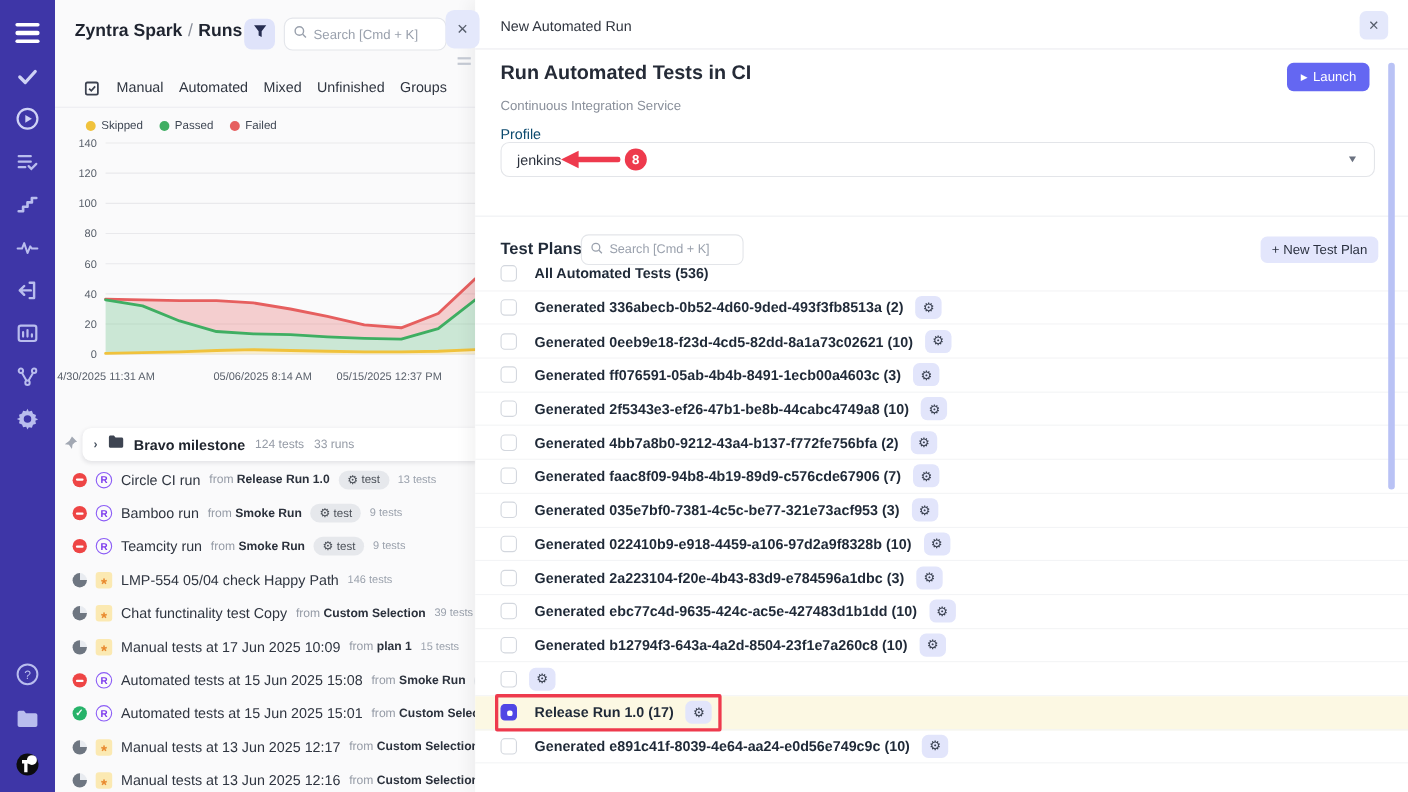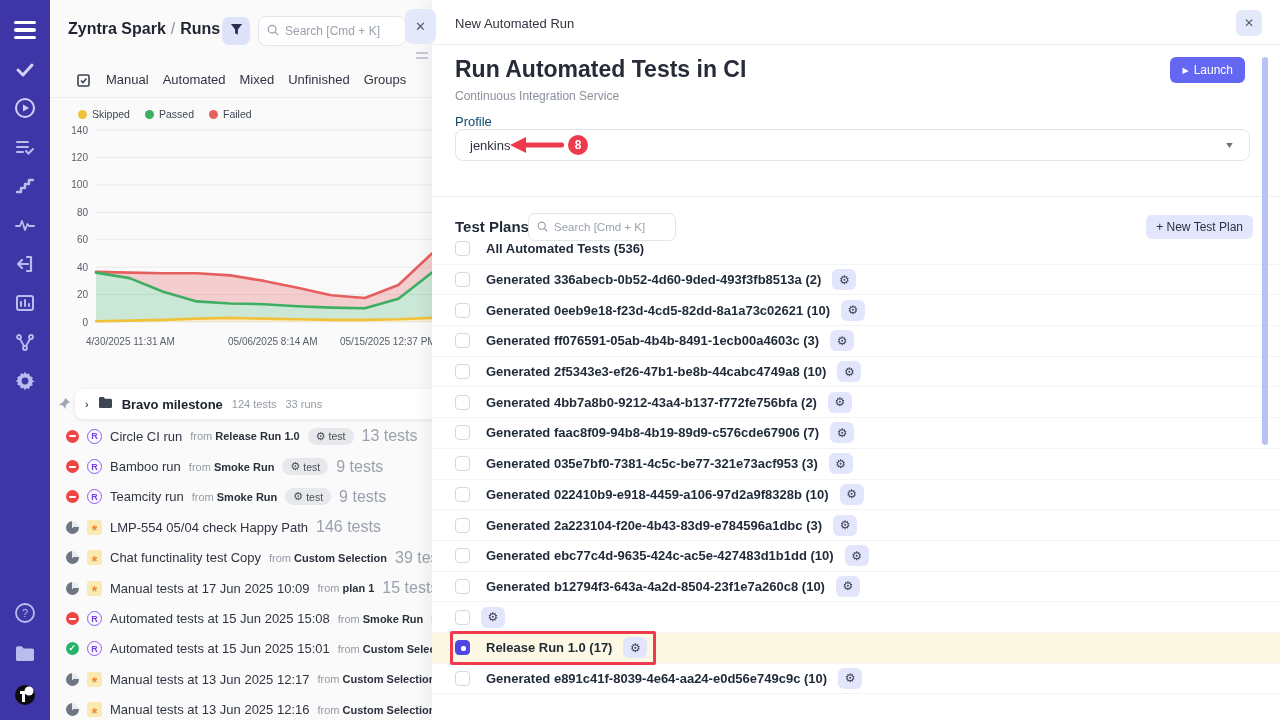--- a/index.html
+++ b/index.html
@@ -28,21 +28,21 @@
   .tabs { display:flex; align-items:center; gap:14px; padding-left:26px; height:36px; border-bottom:1px solid #ededf0; }
   .tab { font-size:13px; color:#2f3540; font-weight:500; cursor:pointer; white-space:nowrap; }
   .tab-check-icon { color:#3c4250; display:flex; }
 
   
   .legend { display:flex; align-items:center; gap:15px; padding:10px 0 2px 28px; }
   .legend-item { display:flex; align-items:center; gap:5px; font-size:10.5px; color:#3f4754; }
   .legend-dot { width:9px; height:9px; border-radius:50%; }
   #chart-wrap { position:relative; }
   .x-labels { position:relative; height:16px; font-size:10px; color:#585f6a; }
-  .x-labels span { position:absolute; top:0; white-space:nowrap;margin-left:34px; }
+  .x-labels span { position:absolute; top:0; white-space:nowrap; }
 
   
   .milestone-row { position:absolute; left:0; top:389px; width:382px; height:30px; }
   .pin-icon { position:absolute; left:8px; top:7px; color:#a2a8b3; }
   .milestone-card { position:absolute; left:25px; top:0; width:357px; height:30px; background:#fff; border-radius:8px 0 0 8px; box-shadow:0 1px 4px rgba(20,20,40,.10); display:flex; align-items:center; gap:9px; padding-left:10px; cursor:pointer; }
   .chev { font-size:11px; color:#4b5563; font-weight:700; }
   .milestone-title { font-size:13px; font-weight:700; color:#20252e; }
   .milestone-meta { font-size:11px; color:#959ba6; }
 
   
@@ -54,28 +54,28 @@
   .st-passed { background:#27b36a; }
   .st-passed::after { content:"✓"; position:absolute; left:2.5px; top:0.5px; color:#fff; font-size:9px; font-weight:700; }
   .st-pending { background:conic-gradient(#e8ebf0 0 25%, #6e7681 25% 100%); }
   .type-ic { width:15px; height:15px; flex:0 0 auto; display:flex; align-items:center; justify-content:center; border-radius:50%; font-weight:700; }
   .type-auto { border:1.6px solid #8b5cf6; color:#7c3aed; font-size:9px; }
   .type-manual { border-radius:3px; background:#fbe9b2; color:#e8872b; font-size:14px; line-height:6px; padding-top:6px; }
   .run-title { font-size:13px; color:#2f3540; }
   .run-from { font-size:11px; color:#959ba6; }
   .run-from b { color:#2b313c; font-size:11px; }
   .test-badge { display:inline-flex; align-items:center; gap:3px; background:#e6e8ec; border-radius:9px; padding:2px 8px; font-size:10.5px; color:#4b5058; }
-  .run-count { font-size:16px; color:#9aa1ac; }
+  .run-count { font-size:10px; color:#9aa1ac; }
 
   
   #right-panel { position:absolute; left:432px; top:0; width:848px; height:720px; background:#fff; box-shadow:-6px 0 14px rgba(0,0,0,.05); }
   .rp-header { position:relative; height:45px; border-bottom:1px solid #ececf0; }
   .rp-header-title { position:absolute; left:23px; top:16px; font-size:13px; color:#30353f; }
   .rp-close { position:absolute; right:18px; top:10px; width:26px; height:26px; background:#e4e8fb; border-radius:6px; display:flex; align-items:center; justify-content:center; font-size:12px; color:#565d6b; cursor:pointer; }
-  .rp-title { position:absolute; left:23px; top:56px; font-size:23px; font-weight:700; color:#252b37; }
+  .rp-title { position:absolute; left:23px; top:56px; font-size:18px; font-weight:700; color:#252b37; }
   .rp-subtitle { position:absolute; left:23px; top:89px; font-size:12px; color:#8a909b; }
   .launch-btn { position:absolute; right:35px; top:57px; height:26px; background:#6467f2; color:#fff; border:none; border-radius:6px; font-size:12px; display:flex; align-items:center; gap:5px; padding:0 12px; cursor:pointer; font-family:"Liberation Sans", sans-serif; }
   .launch-btn .play { font-size:8px; }
   .profile-label { position:absolute; left:23px; top:114px; font-size:13px; color:#0c4a6e; }
   .profile-select { position:absolute; left:23px; top:129px; width:795px; height:32px; border:1px solid #e3e5e9; border-radius:8px; background:#fff; display:flex; align-items:center; justify-content:space-between; padding:0 14px; cursor:pointer; }
   .profile-value { font-size:13px; color:#2b313c; }
   .chevron-down { color:#6b7280; font-size:11px; transform:scaleY(.8); }
   .annotation-arrow { position:absolute; left:76px; top:133px; pointer-events:none; }
   .rp-divider { position:absolute; left:0; top:196px; width:848px; border-top:1px solid #eef0f3; }
   .tp-heading { position:absolute; left:23px; top:218px; font-size:15px; font-weight:700; color:#1f2937; }

